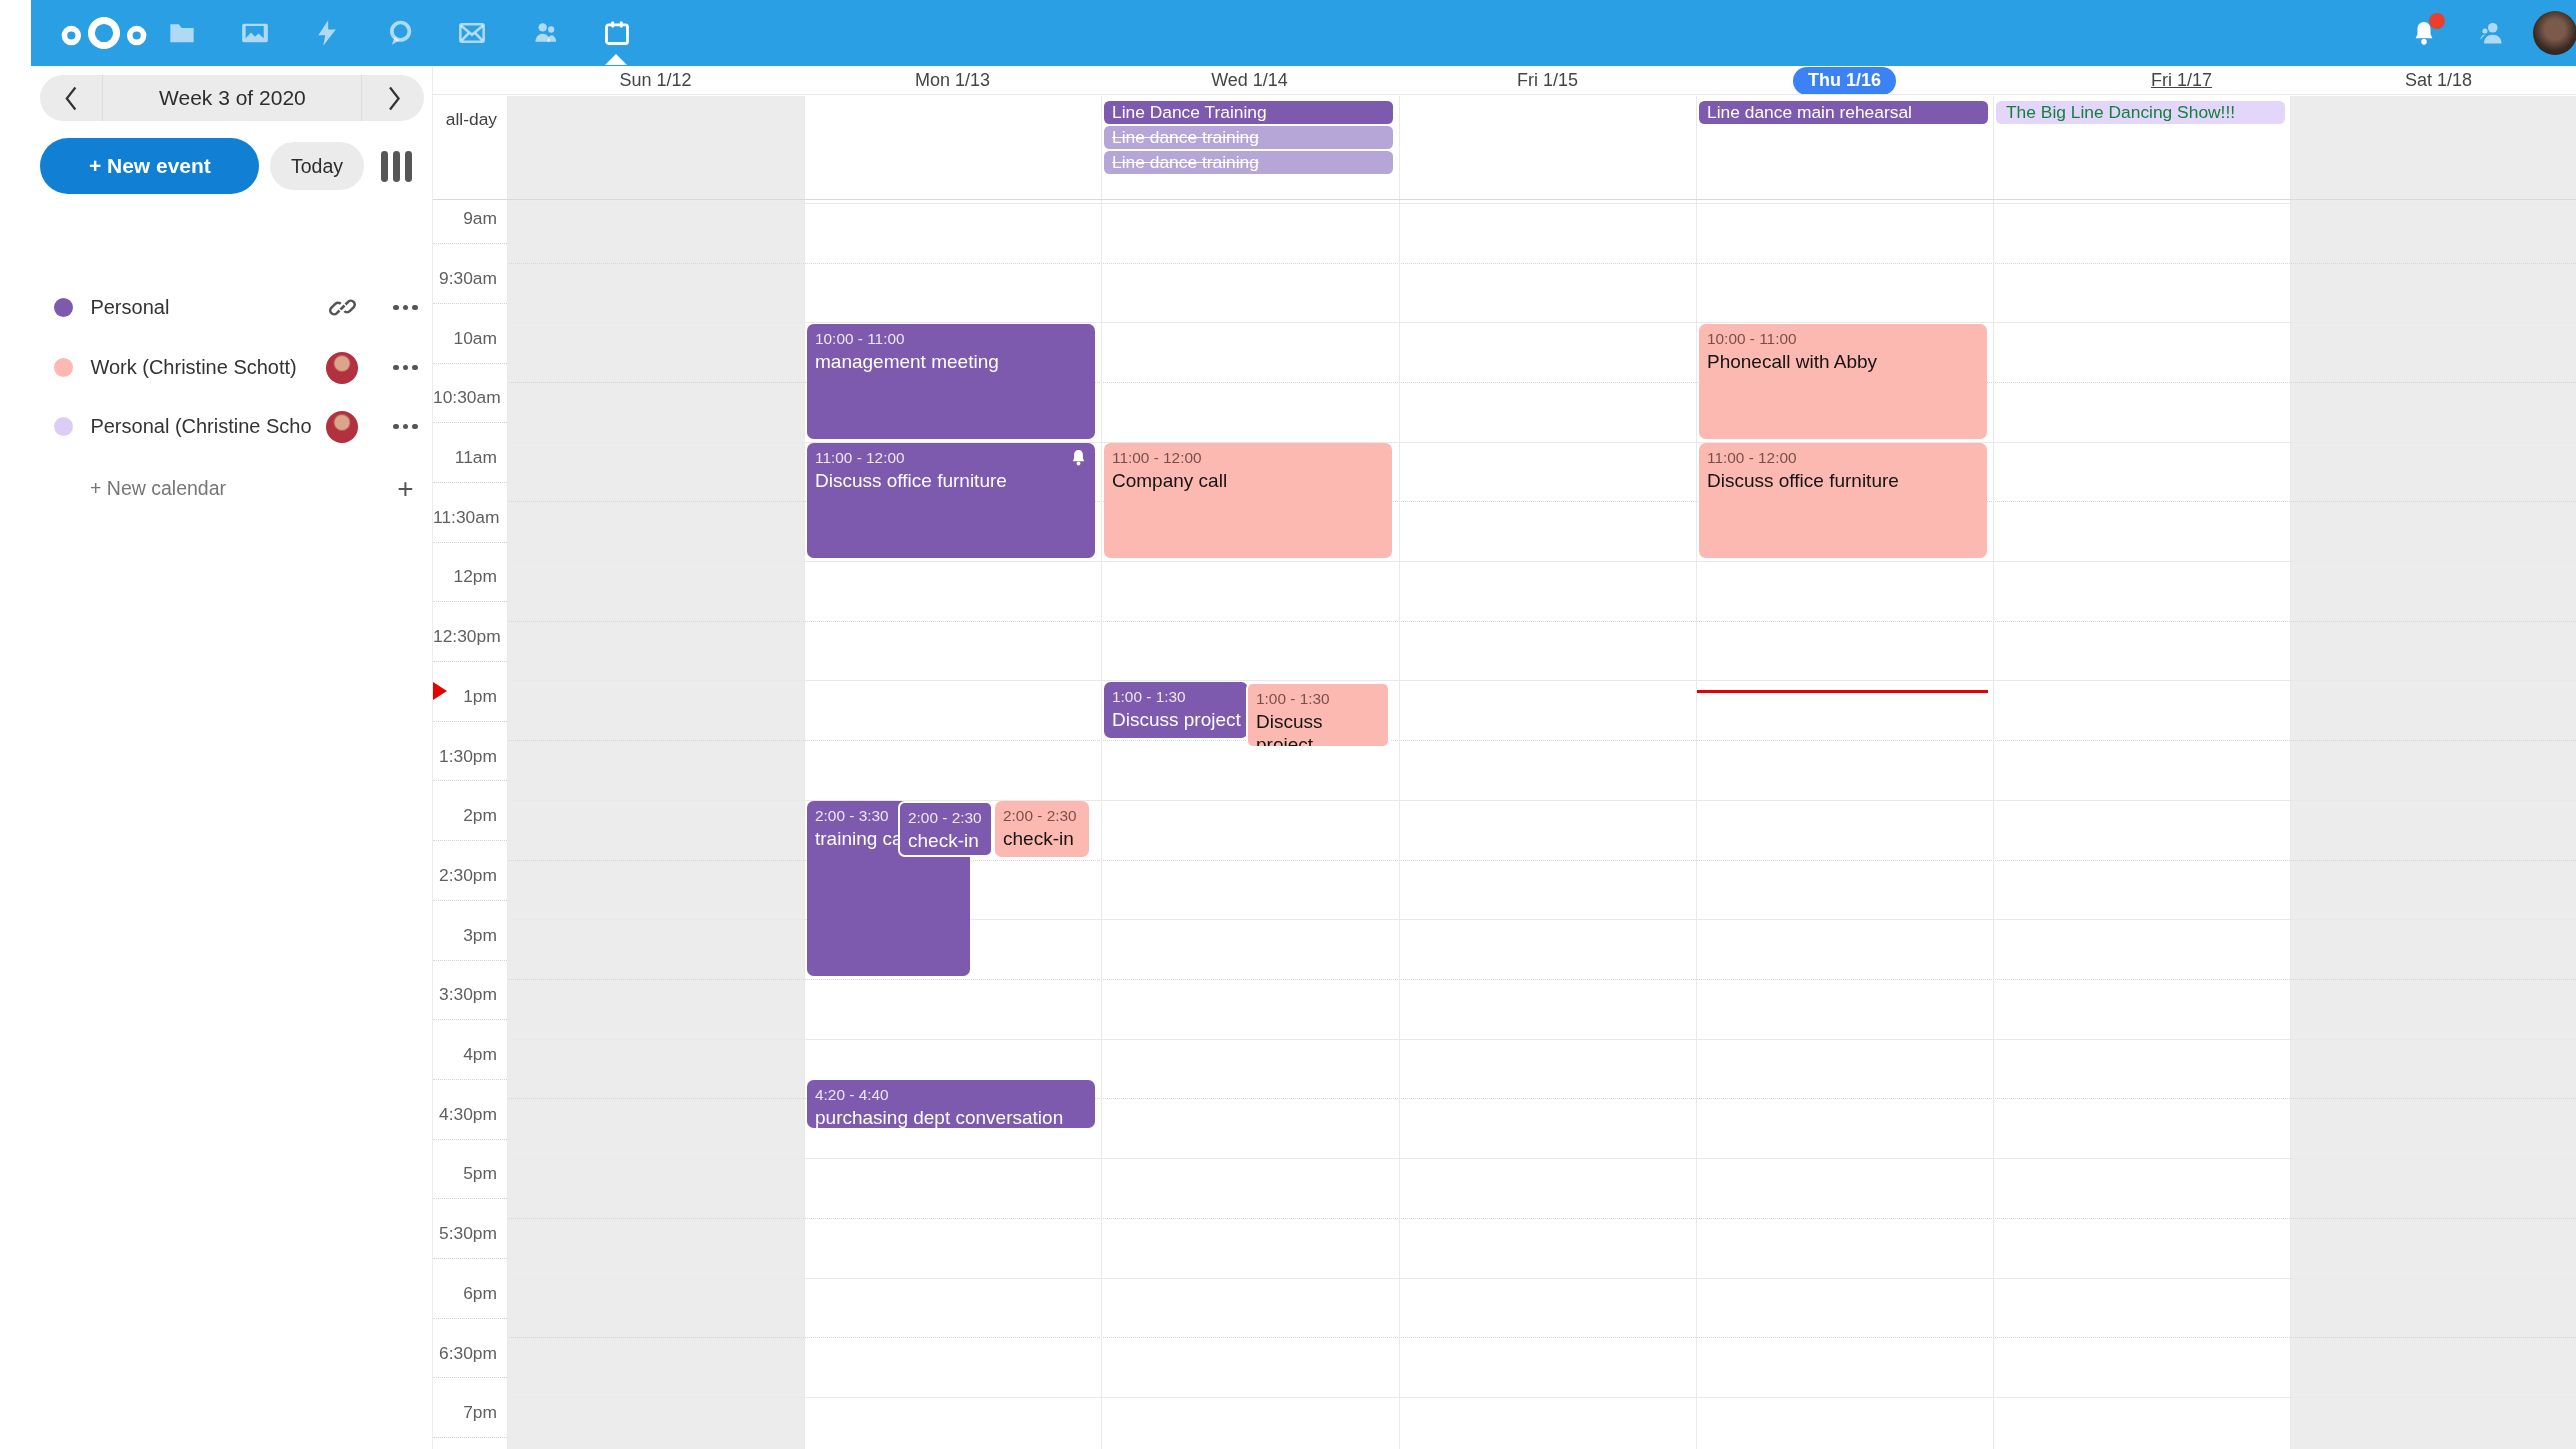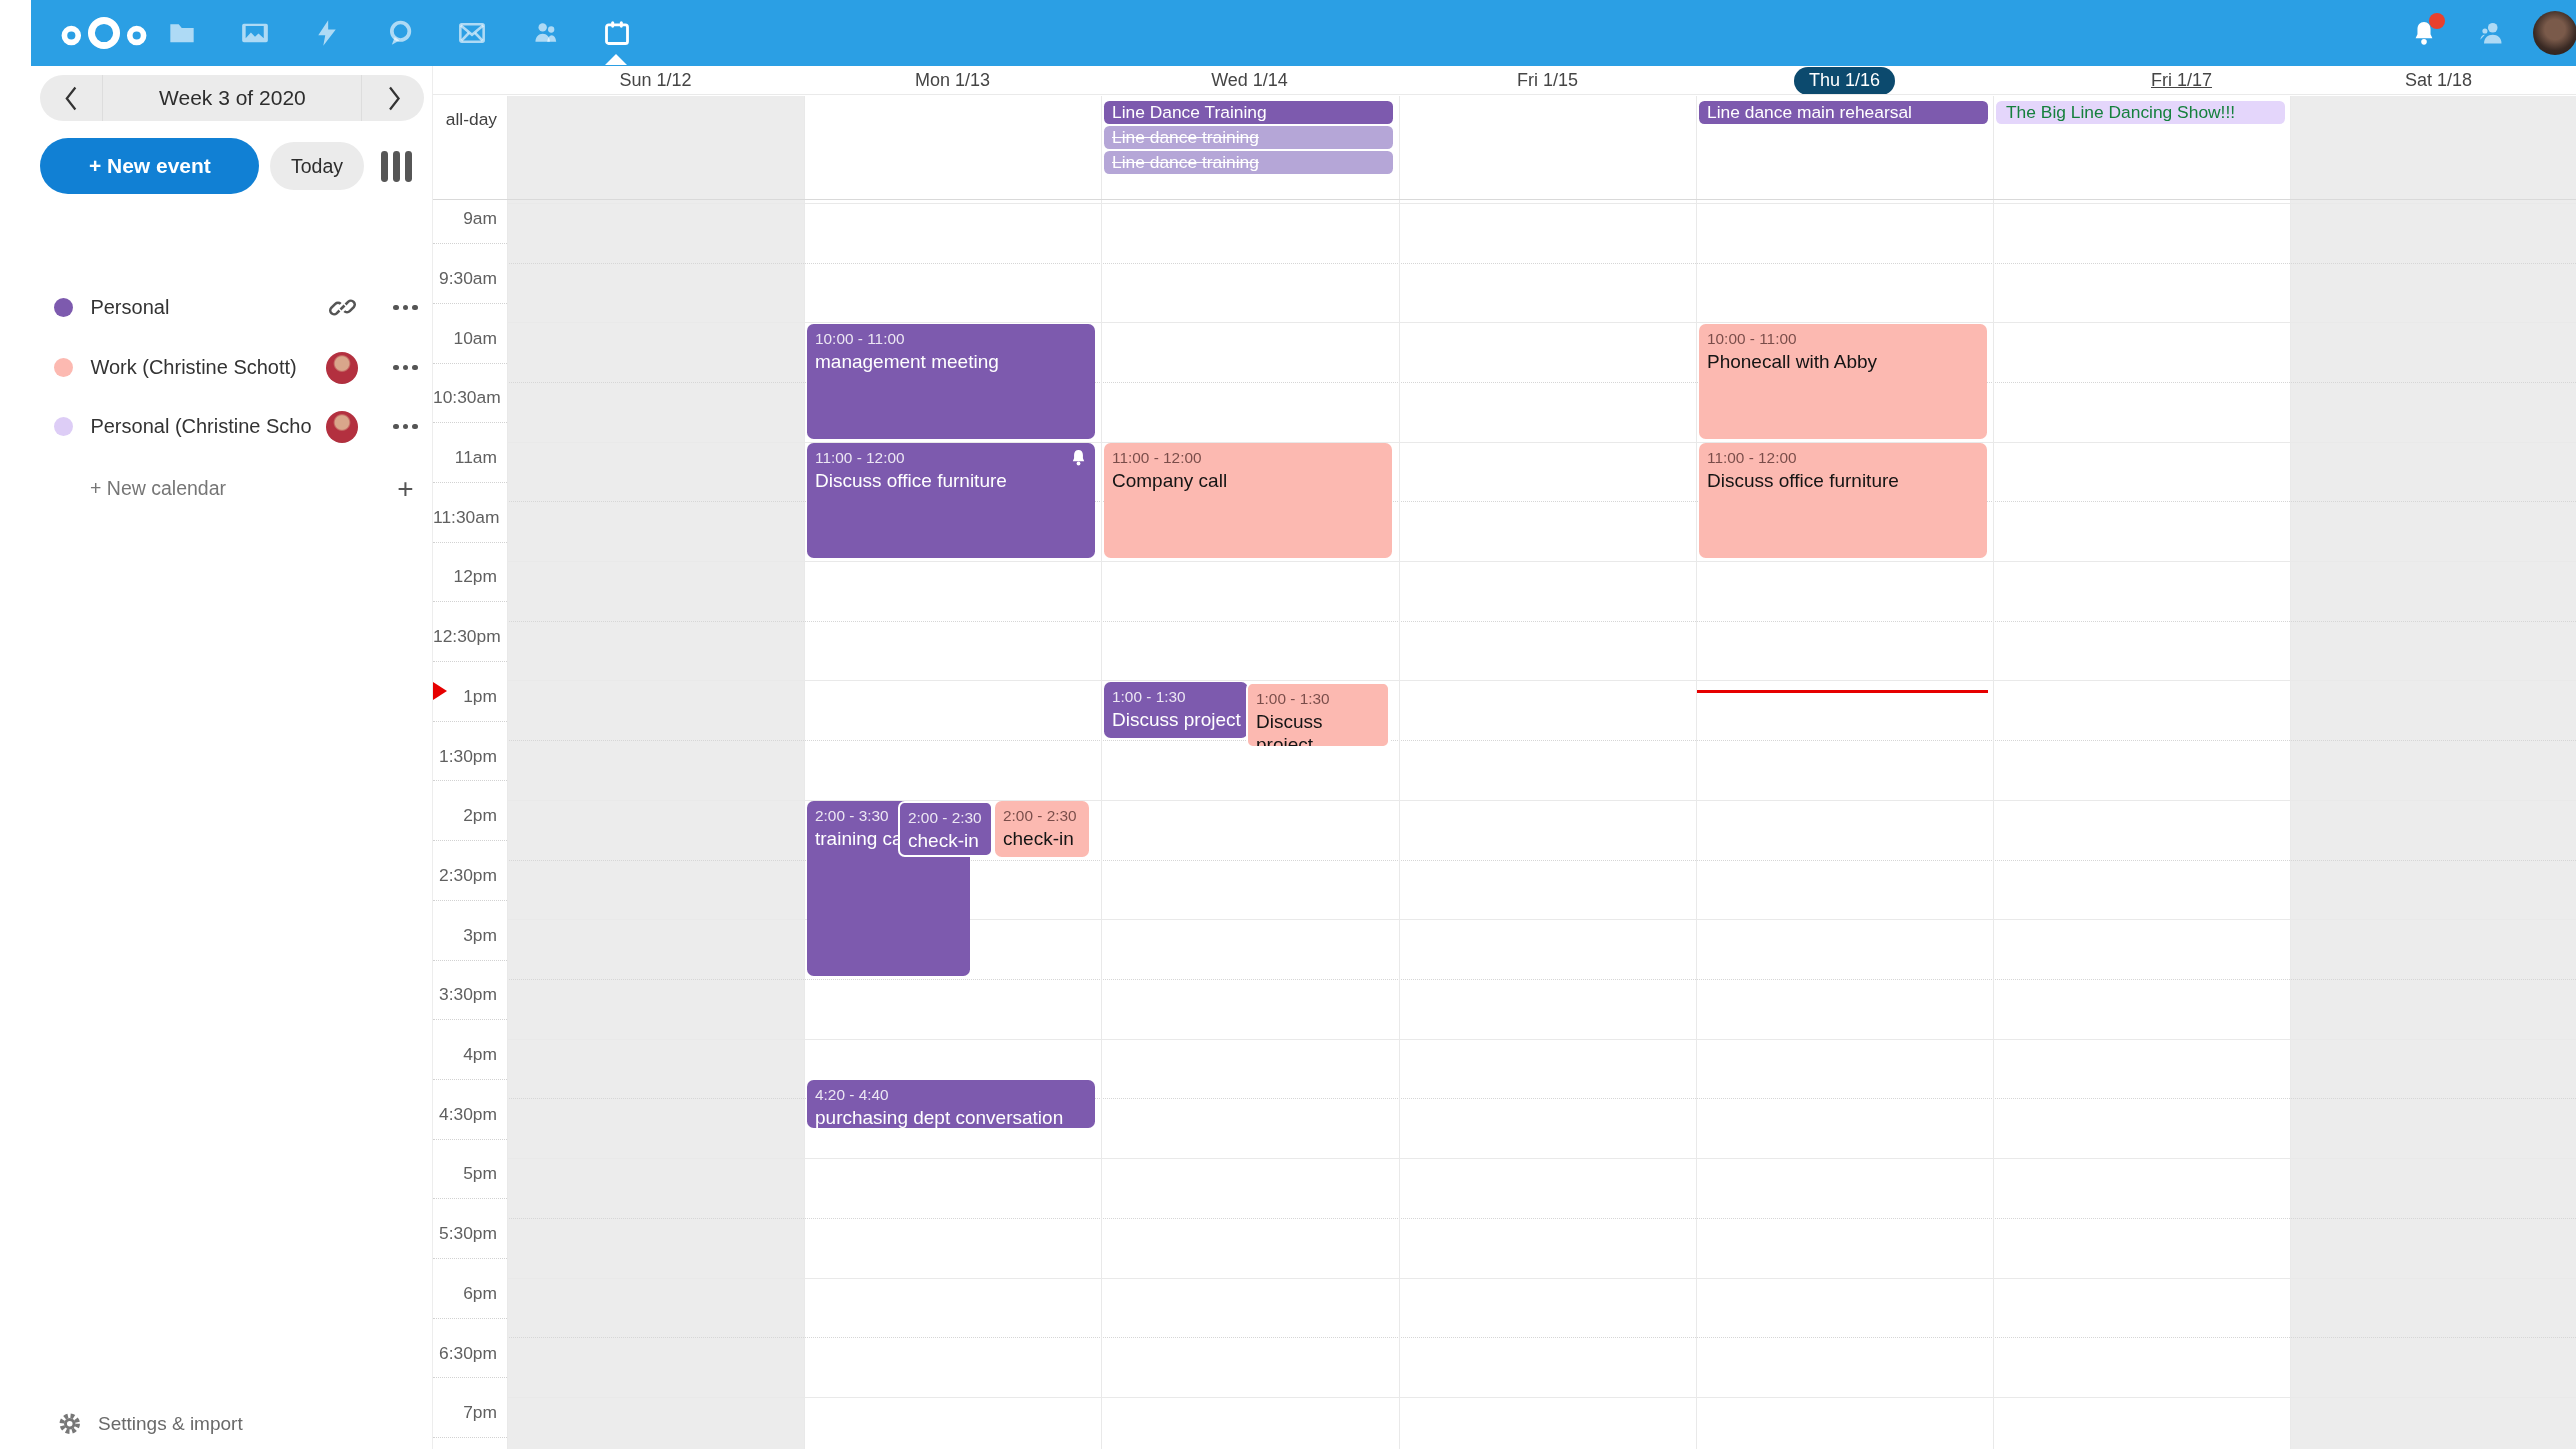--- a/index.html
+++ b/index.html
@@ -42,21 +42,21 @@
   .cal-dots { position:absolute; left:357px; width:35px; height:32px; display:flex; align-items:center; justify-content:center; gap:4px; cursor:pointer; }
   .cal-dots b { width:5.4px; height:5.4px; border-radius:50%; background:#555; }
   .muted-row { color:#767676; font-size:19.5px; }
   #settings { position:absolute; left:0; top:1334px; width:402px; height:47px; display:flex; align-items:center; cursor:pointer; }
   #settings .label { margin-left:16px; font-size:19px; color:#6a6a6a; }
 
   
   #main { position:absolute; left:402px; top:66px; width:2174px; height:1383px; background:#fff; }
   .dayhead { position:absolute; top:0; height:29.5px; display:flex; align-items:center; justify-content:center;
     font-size:18px; color:#454545; cursor:pointer; }
-  .today-pill { background:#0c4a6e; color:#fff; font-weight:normal; padding:3.4px 14.8px; border-radius:670px; }
+  .today-pill { background:#3b82f6; color:#fff; font-weight:bold; padding:3.4px 14.8px; border-radius:670px; }
   .shade { position:absolute; background:#ececec; z-index:0; }
   .hline { position:absolute; height:0; border-top:1.3px solid #e9e9e9; z-index:1; }
   .hline.dotted { border-top:1.3px dotted #d6d6d6; }
   .vline { position:absolute; width:0; border-left:1.3px solid #e9e9e9; z-index:1; }
   .sep { position:absolute; height:0; z-index:2; }
   .timelabel { position:absolute; width:64px; text-align:right; font-size:17.4px; color:#606060; z-index:2; }
   .alldaylabel { position:absolute; font-size:17.4px; color:#404040; z-index:2; }
   .gutterdot { position:absolute; border-top:1.3px dotted #d2d2d2; z-index:1; }
 
   .event { position:absolute; border-radius:6.7px; padding:4px 8px; overflow:hidden; z-index:3; cursor:pointer; }
@@ -216,28 +216,20 @@
             <b></b>
             <b></b>
             <b></b>
           </span>
         </div>
         <div class="cal-row muted-row" style="top: 397px;">
           <span style="margin-left: 59px;">+ New calendar</span>
           <span class="cal-dots" style="font-size: 28px; color: rgb(85, 85, 85);">+</span>
         </div>
       </div>
-    <div id="settings">
-      <svg style="margin-left:25.5px" width="25.5" height="25.5" viewBox="0 0 24 24">
-        <circle cx="12" cy="12" r="7.4" fill="none" stroke="#777" stroke-width="4.4" stroke-dasharray="3.4 2.5"></circle>
-        <circle cx="12" cy="12" r="5.4" fill="#777"></circle>
-          <circle cx="12" cy="12" r="2.6" fill="#fff"></circle>
-      </svg>
-      <span class="label">Settings &amp; import</span>
-    </div>
   </div>
 
   <div id="main">
       <div class="shade" style="left: 74px; top: 29.5px; width: 297px; height: 1354px;"></div>
       <div class="shade" style="left: 1857px; top: 29.5px; width: 297px; height: 1354px;"></div>
       <div class="hline" style="left: 74px; top: 137px; width: 2081px;"></div>
       <div class="hline" style="left: 74px; top: 256px; width: 2081px;"></div>
       <div class="hline" style="left: 74px; top: 376px; width: 2081px;"></div>
       <div class="hline" style="left: 74px; top: 495px; width: 2081px;"></div>
       <div class="hline" style="left: 74px; top: 614px; width: 2081px;"></div>

